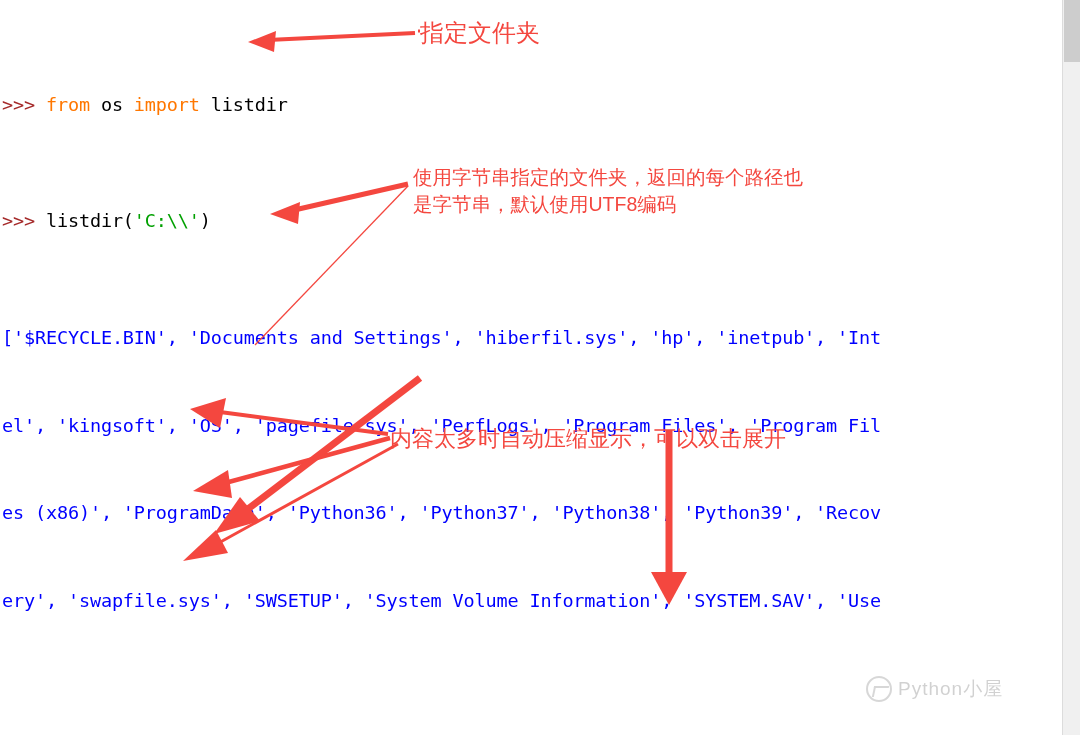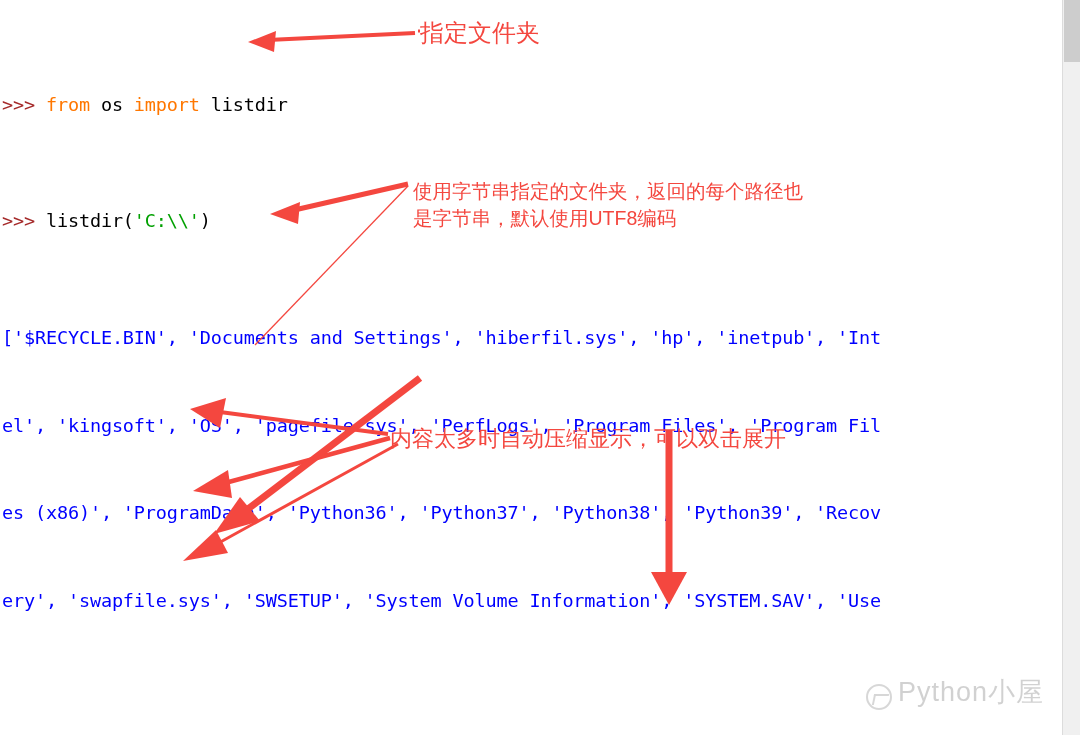--- a/index.html
+++ b/index.html
@@ -64,35 +64,35 @@
     pointer-events: none;
   }
   .anno-text {
     position: absolute;
     color: #f4473f;
     font-family: "Liberation Sans", sans-serif;
     font-weight: 400;
     white-space: pre;
   }
   #anno-1 { left: 420px; top: 17px;  font-size: 24px; text-align: right; }
-  #anno-2 { left: 413px; top: 178px; font-size: 19.5px; line-height: 27px; }
+  #anno-2 { left: 413px; top: 164px; font-size: 19.5px; line-height: 27px; }
   #anno-3 { left: 390px; top: 424px; font-size: 22px; text-align: center; }
 
   
   #watermark {
     position: absolute;
     left: 866px; top: 676px;
     width: 190px; height: 34px;
     display: flex;
-    align-items: flex-end;
+    align-items: flex-start;
     gap: 6px;
     opacity: 0.34;
     color: #7b7b7b;
     font-family: "Liberation Sans", sans-serif;
-    font-size: 27px;
+    font-size: 19px;
     letter-spacing: 1px;
   }
   #watermark .wm-logo {
     width: 26px; height: 26px;
     border: 2px solid #8b8b8b;
     border-radius: 50%;
     position: relative;
     flex: none;
   }
   #watermark .wm-logo::before {

